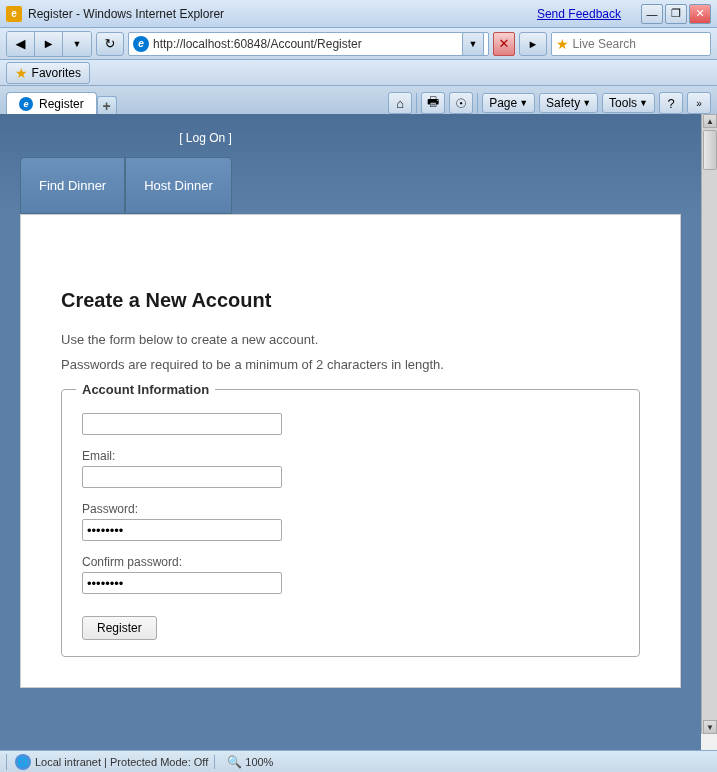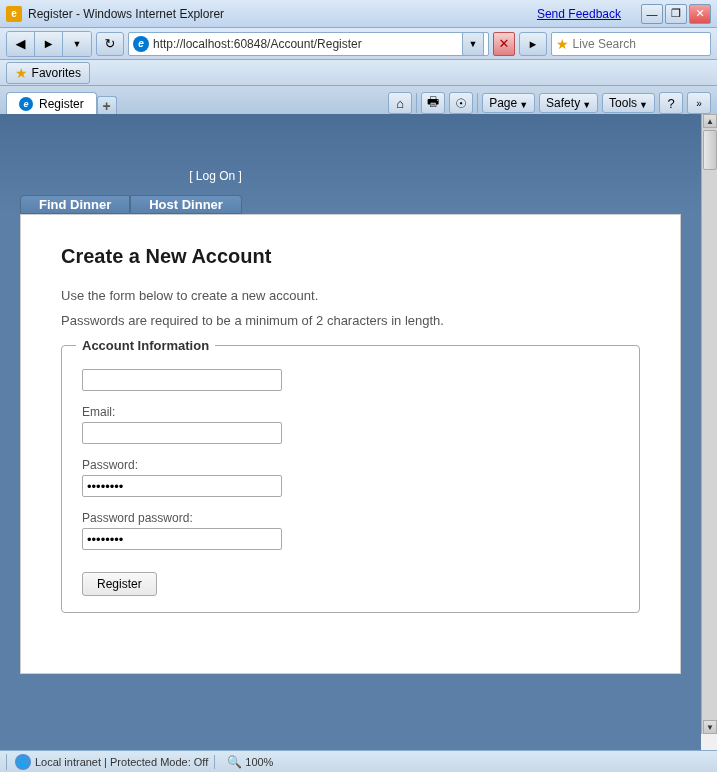--- a/index.html
+++ b/index.html
@@ -190,21 +190,21 @@
       border-radius: 3px 3px 0 0;
       cursor: pointer; font-size: 14px; font-weight: bold;
       display: flex; align-items: center; justify-content: center;
       color: #555;
     }
     .toolbar-right {
       display: flex; align-items: center; gap: 4px;
       margin-left: auto;
     }
     .toolbar-btn {
-      display: flex; align-items: flex-end; gap: 2px;
+      display: flex; align-items: center; gap: 2px;
       background: linear-gradient(to bottom, #e8f0f8, #c8d8ea);
       border: 1px solid #8aabcc;
       border-radius: 3px;
       padding: 2px 6px;
       cursor: pointer; font-size: 12px;
     }
     .toolbar-sep { width: 1px; height: 20px; background: #8aabcc; }
     .toolbar-icon-btn {
       width: 24px; height: 22px;
       background: linear-gradient(to bottom, #e8f0f8, #c8d8ea);
@@ -243,24 +243,24 @@
       margin-bottom: 4px;
     }
     .nd-nav {
       display: flex;
       gap: 0;
     }
     .nd-nav-btn {
       background: linear-gradient(to bottom, #6a90bc, #5a80ac);
       border: 1px solid #4a6e8c;
       color: white;
-      padding: 1px 18px;
+      padding: 20px 18px;
       font-size: 13px;
       cursor: pointer;
-      font-weight: bold;
+      font-weight: normal;
     }
     .nd-nav-btn:first-child { border-radius: 4px 0 0 0; }
     .nd-nav-btn:last-child { border-radius: 0 4px 0 0; }
 
     
     .nd-main {
       background: #5b7fa6;
       padding: 0 20px 20px 20px;
       flex: 1;
     }
@@ -268,20 +268,21 @@
       background: white;
       border: 1px solid #cccccc;
       padding: 30px 40px;
       min-height: 460px;
     }
     .content-title {
       font-size: 20px;
       font-weight: bold;
       color: #1a1a1a;
       margin-bottom: 20px;
+      margin-top: 44px;
     }
     .content-desc {
       font-size: 13px;
       color: #555;
       margin-bottom: 10px;
     }
     .fieldset-box {
       border: 1px solid #aaa;
       border-radius: 4px;
       padding: 16px 20px 16px 20px;
@@ -514,21 +515,21 @@
             <label class="form-label">Email:</label>
             <input class="form-input" type="text" value="" style="">
           </div>
 
           <div class="form-field">
             <label class="form-label">Password:</label>
             <input class="form-input" type="password" value="password" style="">
           </div>
 
           <div class="form-field">
-            <label class="form-label">Password password:</label>
+            <label class="form-label">Confirm password:</label>
             <input class="form-input" type="password" value="password" style="">
           </div>
 
           <button class="register-btn">Register</button>
         </fieldset>
       </div>
     </div>
   </div>
 
   <div class="browser-scroll">

